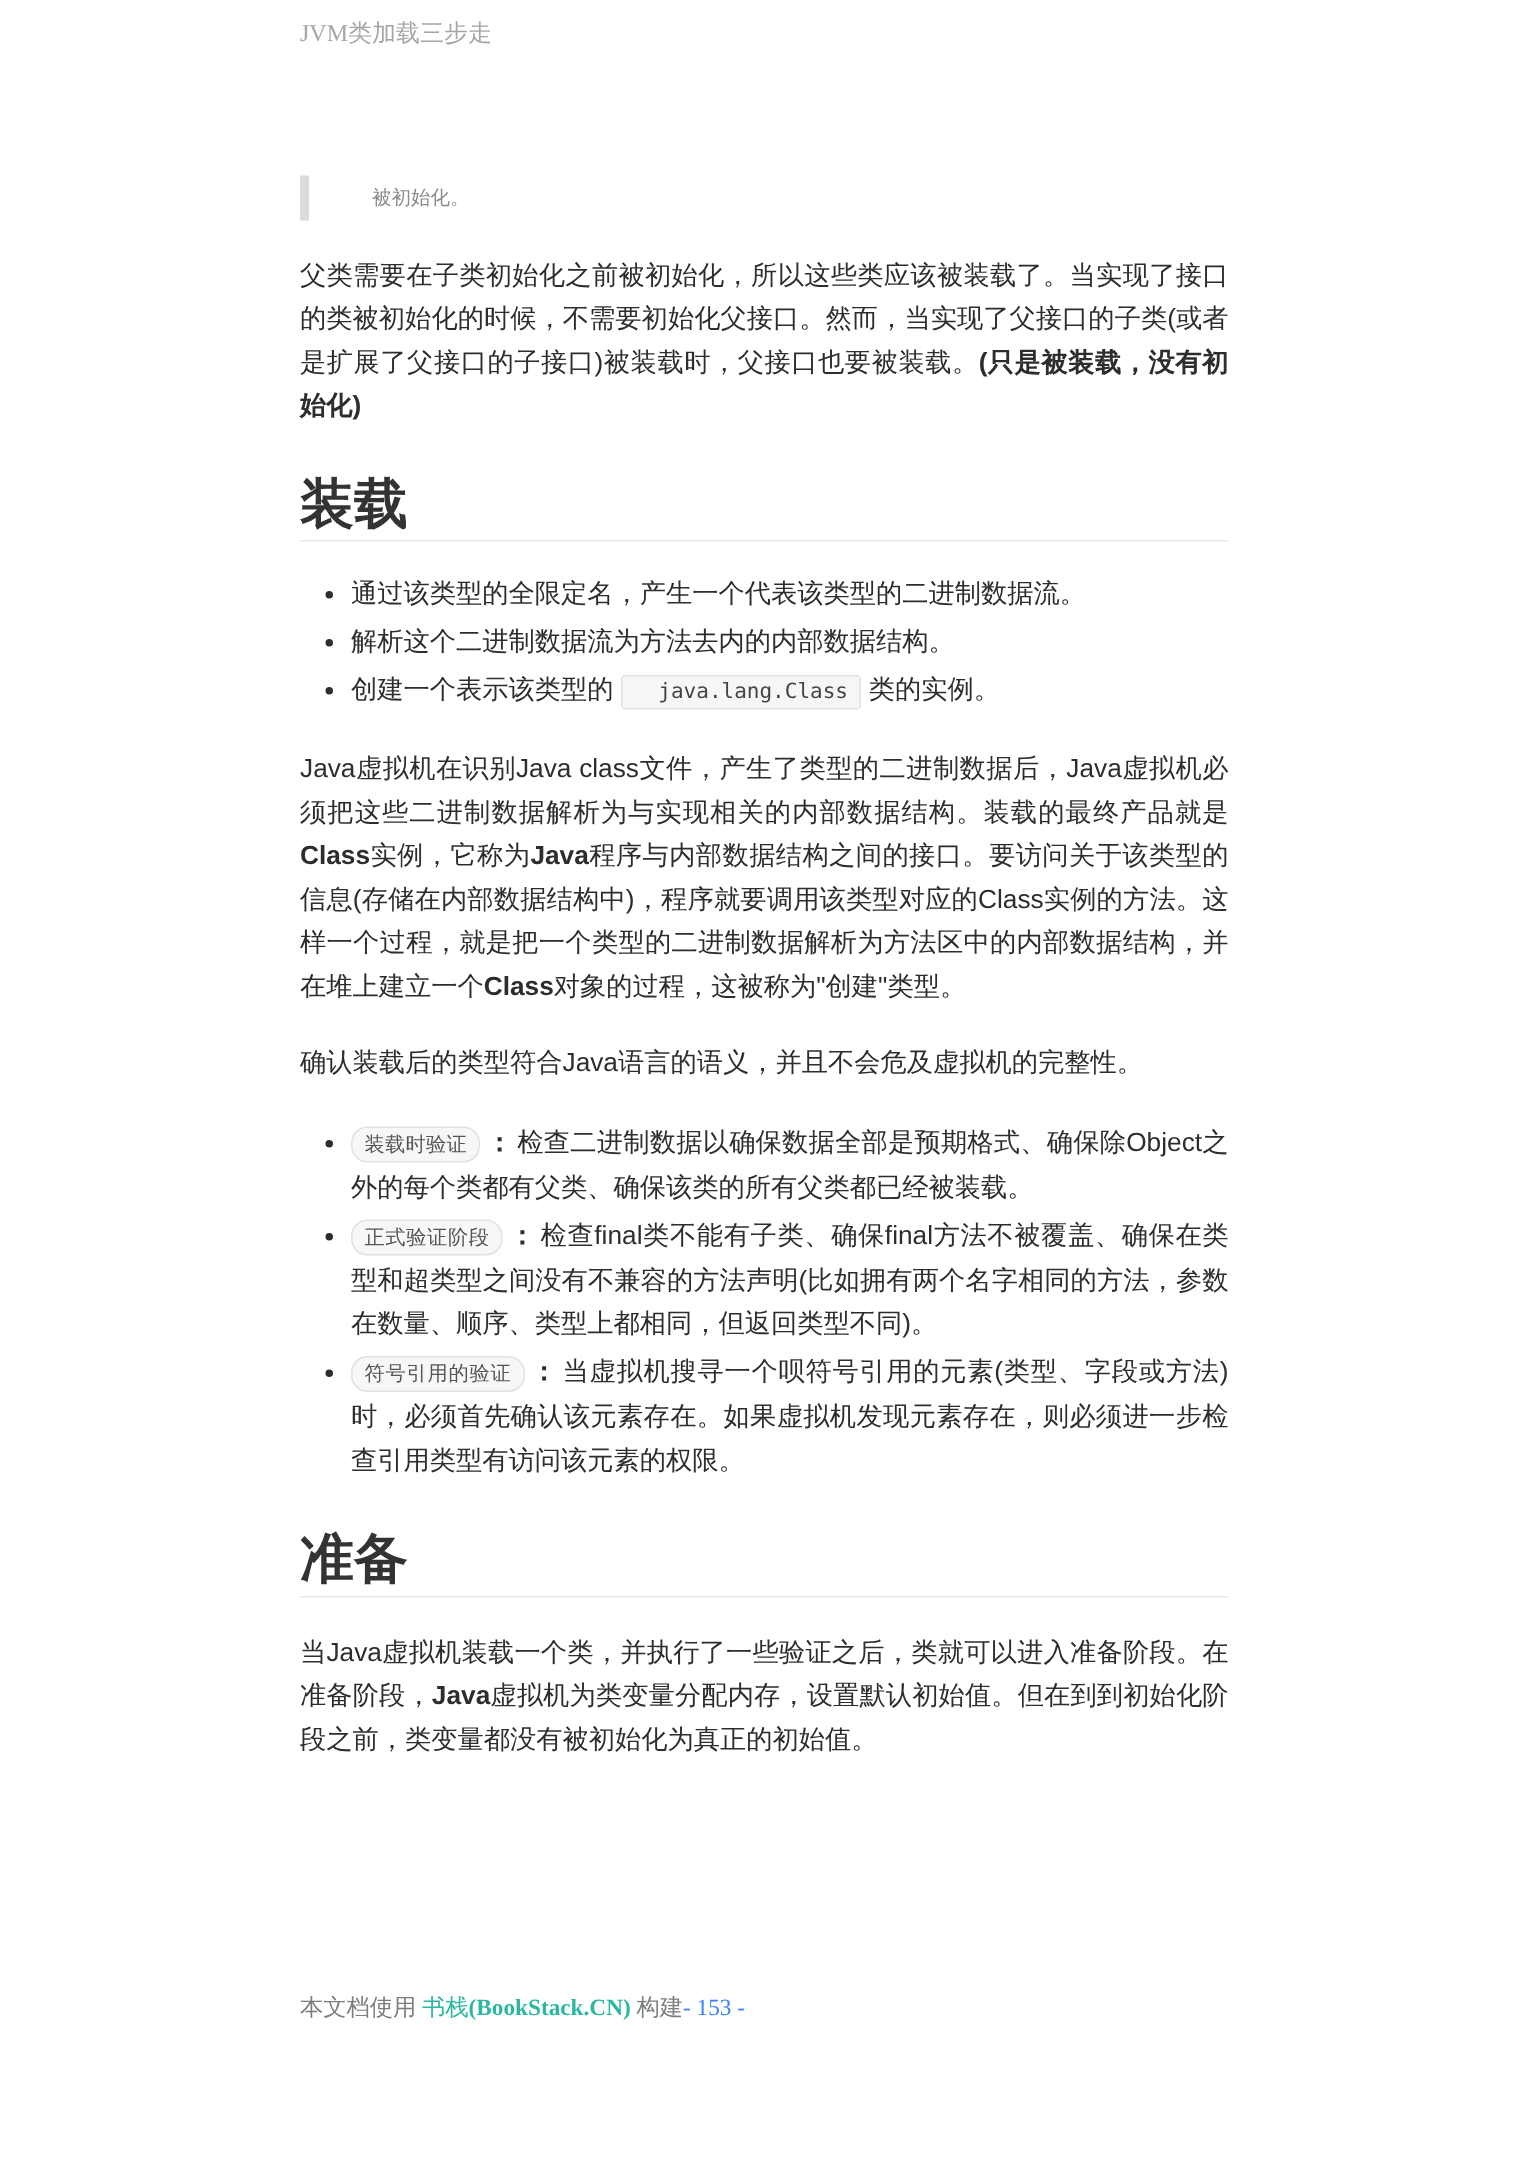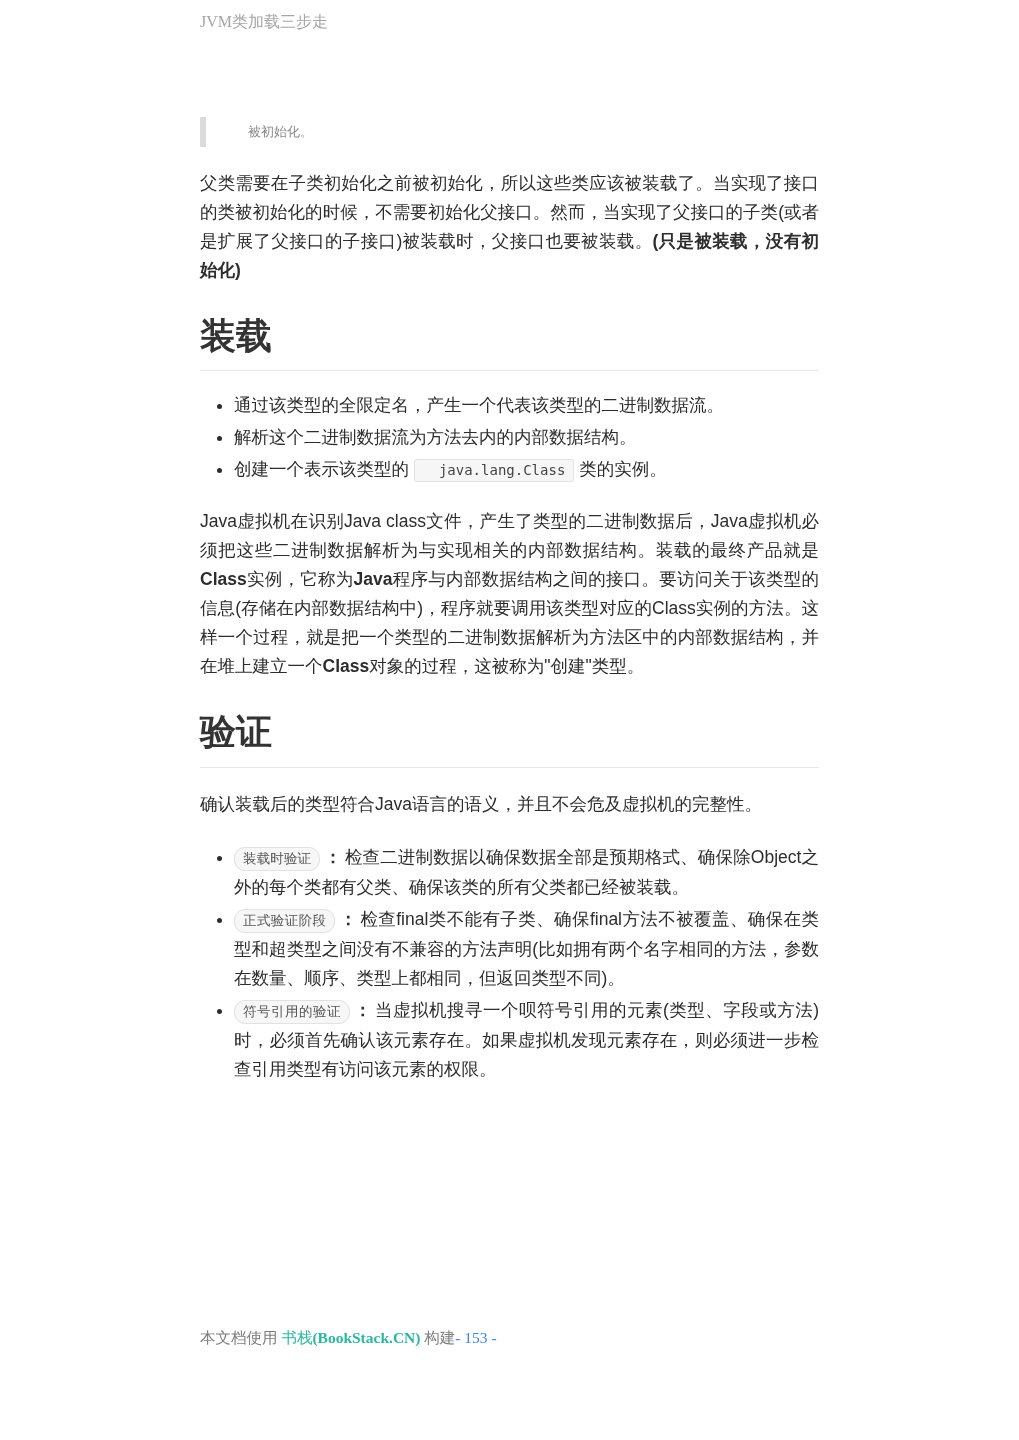--- a/index.html
+++ b/index.html
@@ -31,21 +31,21 @@
     text-align:justify;
   }
   p.body b, li b { font-weight:bold; }
 
   h2.section-title {
     font-size:36px;
     font-weight:600;
     color:#333333;
     line-height:1.15;
     margin:30px 0 0 0;
-    padding-bottom:14px;
+    padding-bottom:4px;
     border-bottom:1px solid #e7e7e7;
   }
 
   ul.doc-list {
     margin:20px 0 0 0;
     padding-left:34px;
     list-style:disc;
   }
   ul.doc-list li {
     font-size:17.5px;
@@ -106,30 +106,31 @@
   <h2 class="section-title">装载</h2>
 
   <ul class="doc-list">
     <li><span>通过该类型的全限定名，产生一个代表该类型的二进制数据流。</span></li>
     <li><span>解析这个二进制数据流为方法去内的内部数据结构。</span></li>
     <li><span>创建一个表示该类型的</span> <code class="inline-code">java.lang.Class</code> <span>类的实例。</span></li>
   </ul>
 
   <p class="body"><span>Java虚拟机在识别Java class文件，产生了类型的二进制数据后，Java虚拟机必须把这些二进制数据解析为与实现相关的内部数据结构。装载的最终产品就是</span><b>Class</b><span>实例，它称为</span><b>Java</b><span>程序与内部数据结构之间的接口。要访问关于该类型的信息(存储在内部数据结构中)，程序就要调用该类型对应的Class实例的方法。这样一个过程，就是把一个类型的二进制数据解析为方法区中的内部数据结构，并在堆上建立一个</span><b>Class</b><span>对象的过程，这被称为"创建"类型。</span></p>
 
-  <h2 class="section-title">验证</h2>
 
   <p class="body">确认装载后的类型符合Java语言的语义，并且不会危及虚拟机的完整性。</p>
 
   <ul class="doc-list" style="margin-top:24px;">
     <li><code class="pill">装载时验证</code><b class="colon">：</b><span>检查二进制数据以确保数据全部是预期格式、确保除Object之外的每个类都有父类、确保该类的所有父类都已经被装载。</span></li>
     <li><code class="pill">正式验证阶段</code><b class="colon">：</b><span>检查final类不能有子类、确保final方法不被覆盖、确保在类型和超类型之间没有不兼容的方法声明(比如拥有两个名字相同的方法，参数在数量、顺序、类型上都相同，但返回类型不同)。</span></li>
     <li><code class="pill">符号引用的验证</code><b class="colon">：</b><span>当虚拟机搜寻一个呗符号引用的元素(类型、字段或方法)时，必须首先确认该元素存在。如果虚拟机发现元素存在，则必须进一步检查引用类型有访问该元素的权限。</span></li>
   </ul>
 
+  <h2 class="section-title">准备</h2>
 
+  <p class="body"><span>当Java虚拟机装载一个类，并执行了一些验证之后，类就可以进入准备阶段。在准备阶段，</span><b>Java</b><span>虚拟机为类变量分配内存，设置默认初始值。但在到到初始化阶段之前，类变量都没有被初始化为真正的初始值。</span></p>
 
   <div class="footer">
     <div class="footer-left"><span>本文档使用 </span><a class="brand"><span>书栈</span><span class="brand-bold">(BookStack.CN)</span></a><span> 构建</span></div>
     <div class="page-number">- 153 -</div>
   </div>
 
 </div>
 
 </body></html>

